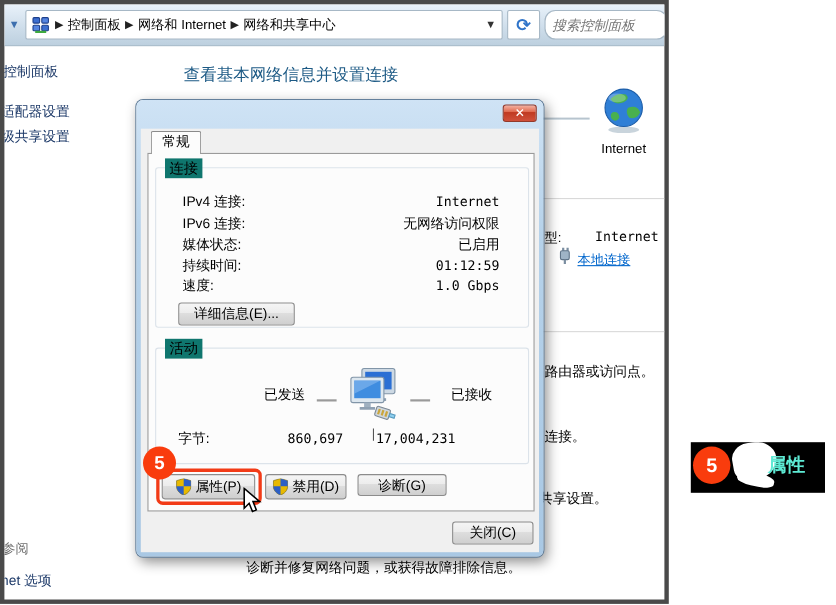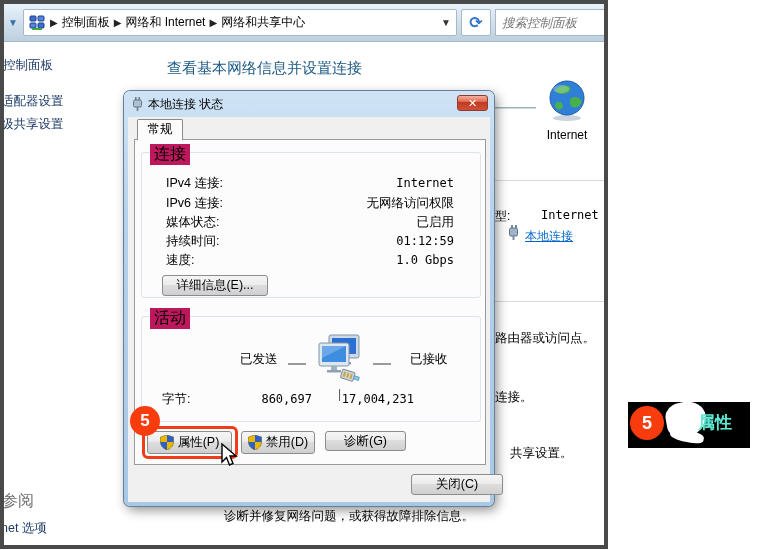--- a/index.html
+++ b/index.html
@@ -15,27 +15,27 @@
   .addressbar { position:absolute; left:19px; top:5px; width:434px; height:27px; background:#fff;
                 border:1px solid #a7b8c6; border-radius:2px; display:flex; align-items:center; padding:0 5px; gap:4px; }
   .crumb-sep { color:#222; font-size:10px; }
   .crumb { font-size:12px; color:#000; white-space:nowrap; cursor:default; }
   .ab-spacer { flex:1; }
   .ab-caret { color:#333; font-size:10px; }
   .refresh-btn { position:absolute; left:457px; top:5px; width:30px; height:27px; background:#fff;
                  border:1px solid #a7b8c6; border-radius:2px; display:flex; align-items:center; justify-content:center;
                  color:#2f74c9; font-size:16px; font-weight:bold; }
   .searchbox { position:absolute; left:491px; top:5px; width:112px; height:27px; background:#fff;
-               border:1px solid #a7b8c6; border-radius:0; }
+               border:1px solid #a7b8c6; border-radius:10px; }
   .searchbox input { width:100%; height:100%; border:none; outline:none; font-style:italic;
                      color:#7a7a7a; font-size:12.5px; padding:0 6px; font-family:inherit; background:transparent; }
 
   
   .side-link { position:absolute; font-size:12.5px; color:#1c3968; white-space:nowrap; cursor:pointer; }
-  .side-gray { position:absolute; font-size:16px; color:#6f6f6f; white-space:nowrap; }
+  .side-gray { position:absolute; font-size:12px; color:#6f6f6f; white-space:nowrap; }
 
   .heading { position:absolute; left:163px; top:55px; font-size:15px; color:#1d5a85; white-space:nowrap; }
 
   
   .map-line { position:absolute; left:486px; top:103px; width:46px; height:2px;
               border-top:1px solid #9fb0bd; border-bottom:1px solid #cfdae2; }
   .globe { position:absolute; left:541px; top:74px; }
   .lbl-internet { position:absolute; left:535px; top:124px; width:56px; text-align:center; font-size:12px; color:#000; }
   .sep1 { position:absolute; left:482px; top:176px; width:118px; border-top:1px solid #d9d9d9; }
   .sep2 { position:absolute; left:482px; top:297px; width:118px; border-top:1px solid #d9d9d9; }
@@ -55,35 +55,35 @@
                background:linear-gradient(#f4b0a0,#e06a50 40%,#c03a22 45%,#d0503a); color:#fff; font-size:11px;
                line-height:14px; text-align:center; font-weight:bold; cursor:pointer; }
   .dlg-client { position:absolute; left:4px; right:4px; top:26px; bottom:4px; background:#f0f0f0; }
   .tab { position:absolute; left:9px; top:2px; width:46px; height:21px; background:#fcfcfc;
          border:1px solid #8a8a8a; border-bottom:none; border-radius:2px 2px 0 0; z-index:2;
          font-size:12.5px; text-align:center; line-height:19px; }
   .tabpage { position:absolute; left:6px; top:22px; width:352px; height:326px; background:#fcfcfc;
              border:1px solid #9a9a9a; z-index:1; }
 
   .group { position:absolute; border:1px solid #dce3ea; border-radius:3px; }
-  .group-title { position:absolute; top:-9px; left:8px; background:#be185d; padding:0 4px; font-size:16px; color:#000; }
+  .group-title { position:absolute; top:-9px; left:8px; background:#0f766e; padding:0 4px; font-size:13px; color:#000; }
   .g1 { left:6px; top:12px; width:340px; height:146px; }
   .g2 { left:6px; top:176px; width:340px; height:106px; }
   .row-lbl { position:absolute; left:24px; font-size:12.5px; color:#000; white-space:nowrap; }
   .row-val { position:absolute; right:26px; font-size:12px; color:#000; white-space:nowrap;
              font-family:"DejaVu Sans Mono",monospace; }
 
   .btn { border:1px solid #8c8c8c; border-radius:3px; color:#000; font-size:12.5px;
          background:linear-gradient(#f5f5f5,#ececec 45%,#dedede 46%,#cfcfcf);
          display:flex; align-items:center; justify-content:center; gap:4px; cursor:pointer; position:absolute; }
   .btn-details { left:20px; top:122px; width:106px; height:21px; }
   .btn-props  { left:12px;  top:291px; width:85px; height:23px; }
   .btn-disable{ left:106px; top:291px; width:74px; height:23px; }
   .btn-diag   { left:190px; top:291px; width:81px; height:20px; }
-  .btn-close  { left:283px; top:357px; width:92px; height:21px; }
+  .btn-close  { left:283px; top:357px; width:74px; height:21px; }
 
   
   .act-sent { position:absolute; left:98px;  top:34px; font-size:12.5px; }
   .act-recv { position:absolute; left:268px; top:34px; font-size:12.5px; }
   .act-dash { position:absolute; top:46px; width:18px; height:0; border-top:2px solid #9a9a9a; }
   .dash1 { left:146px; } .dash2 { left:231px; }
   .pc-icon { position:absolute; left:175px; top:16px; }
   .bytes-lbl { position:absolute; left:20px; top:74px; font-size:12.5px; }
   .bytes-sent { position:absolute; left:95px; top:75px; width:75px; text-align:right;
                 font-size:12px; font-family:"DejaVu Sans Mono",monospace; }
@@ -174,33 +174,24 @@
         <rect x="4" y="0" width="2" height="3" fill="#7a8da0"></rect>
           <rect x="8" y="0" width="2" height="3" fill="#7a8da0"></rect>
         <rect x="2.5" y="3" width="8" height="8" rx="1.5" fill="#9fb4c6" stroke="#5f7488"></rect>
         <rect x="5.5" y="11" width="2" height="4" fill="#7a8da0"></rect>
       </svg>
     </span>
     <span class="conn-link">本地连接</span>
     <div class="sep2"></div>
     <span class="frag" style="left:491px; top:326px;">路由器或访问点。</span>
     <span class="frag" style="left:491px; top:385px;">连接。</span>
-    <span class="frag" style="left:486px; top:441px;margin-left:20px;">共享设置。</span>
+    <span class="frag" style="left:486px; top:441px;">共享设置。</span>
     <span class="bottom-text">诊断并修复网络问题，或获得故障排除信息。</span>
 
     <div class="dialog">
-      <div class="dlg-titlebar">
-        <svg width="11" height="14" viewBox="0 0 11 14">
-          <rect x="3" y="0" width="1.6" height="3" fill="#6b7f93"></rect>
-            <rect x="6.4" y="0" width="1.6" height="3" fill="#6b7f93"></rect>
-          <rect x="1.5" y="3" width="8" height="7" rx="1.5" fill="#aebfd0" stroke="#5f7488"></rect>
-          <rect x="4.7" y="10" width="1.6" height="4" fill="#6b7f93"></rect>
-        </svg>
-        <span class="dlg-title">本地连接 状态</span>
-      </div>
       <div class="dlg-close">✕</div>
 
       <div class="dlg-client">
         <div class="tab">常规</div>
         <div class="tabpage">
 
           <div class="group g1">
             <span class="group-title">连接</span>
             <span class="row-lbl" style="top:22px;">IPv4 连接:</span>
             <span class="row-val" style="top:23px;">Internet</span>

